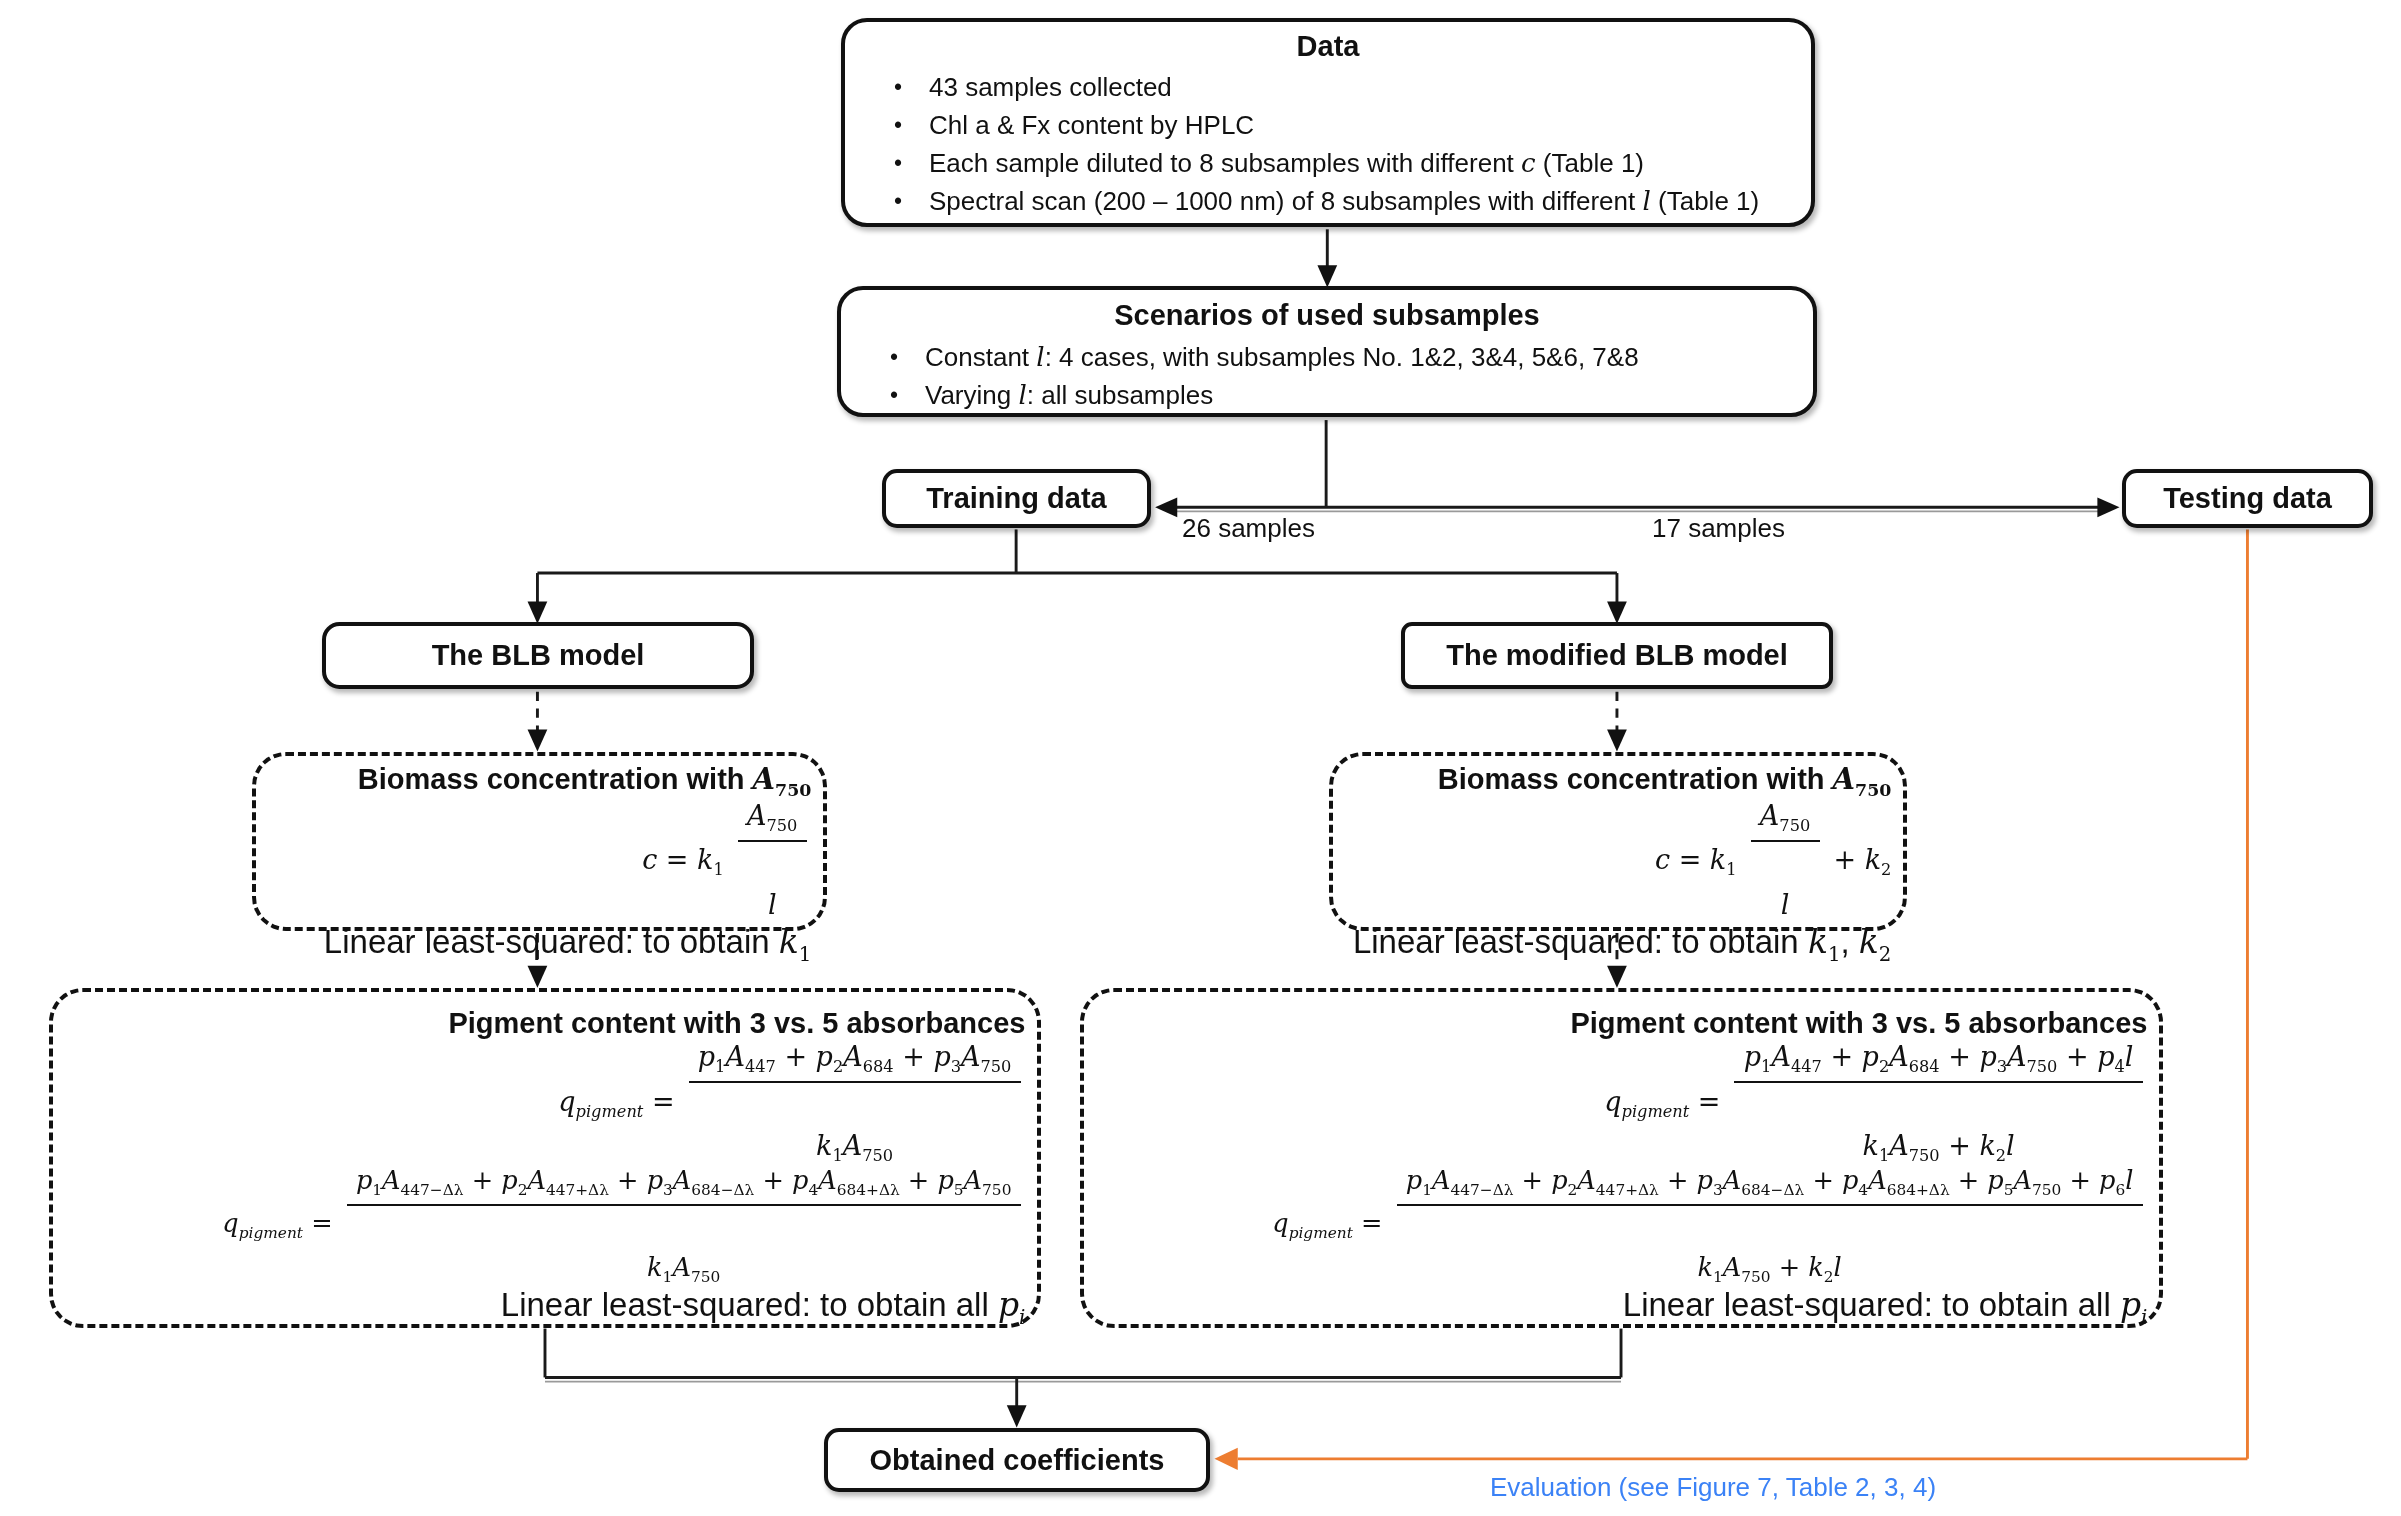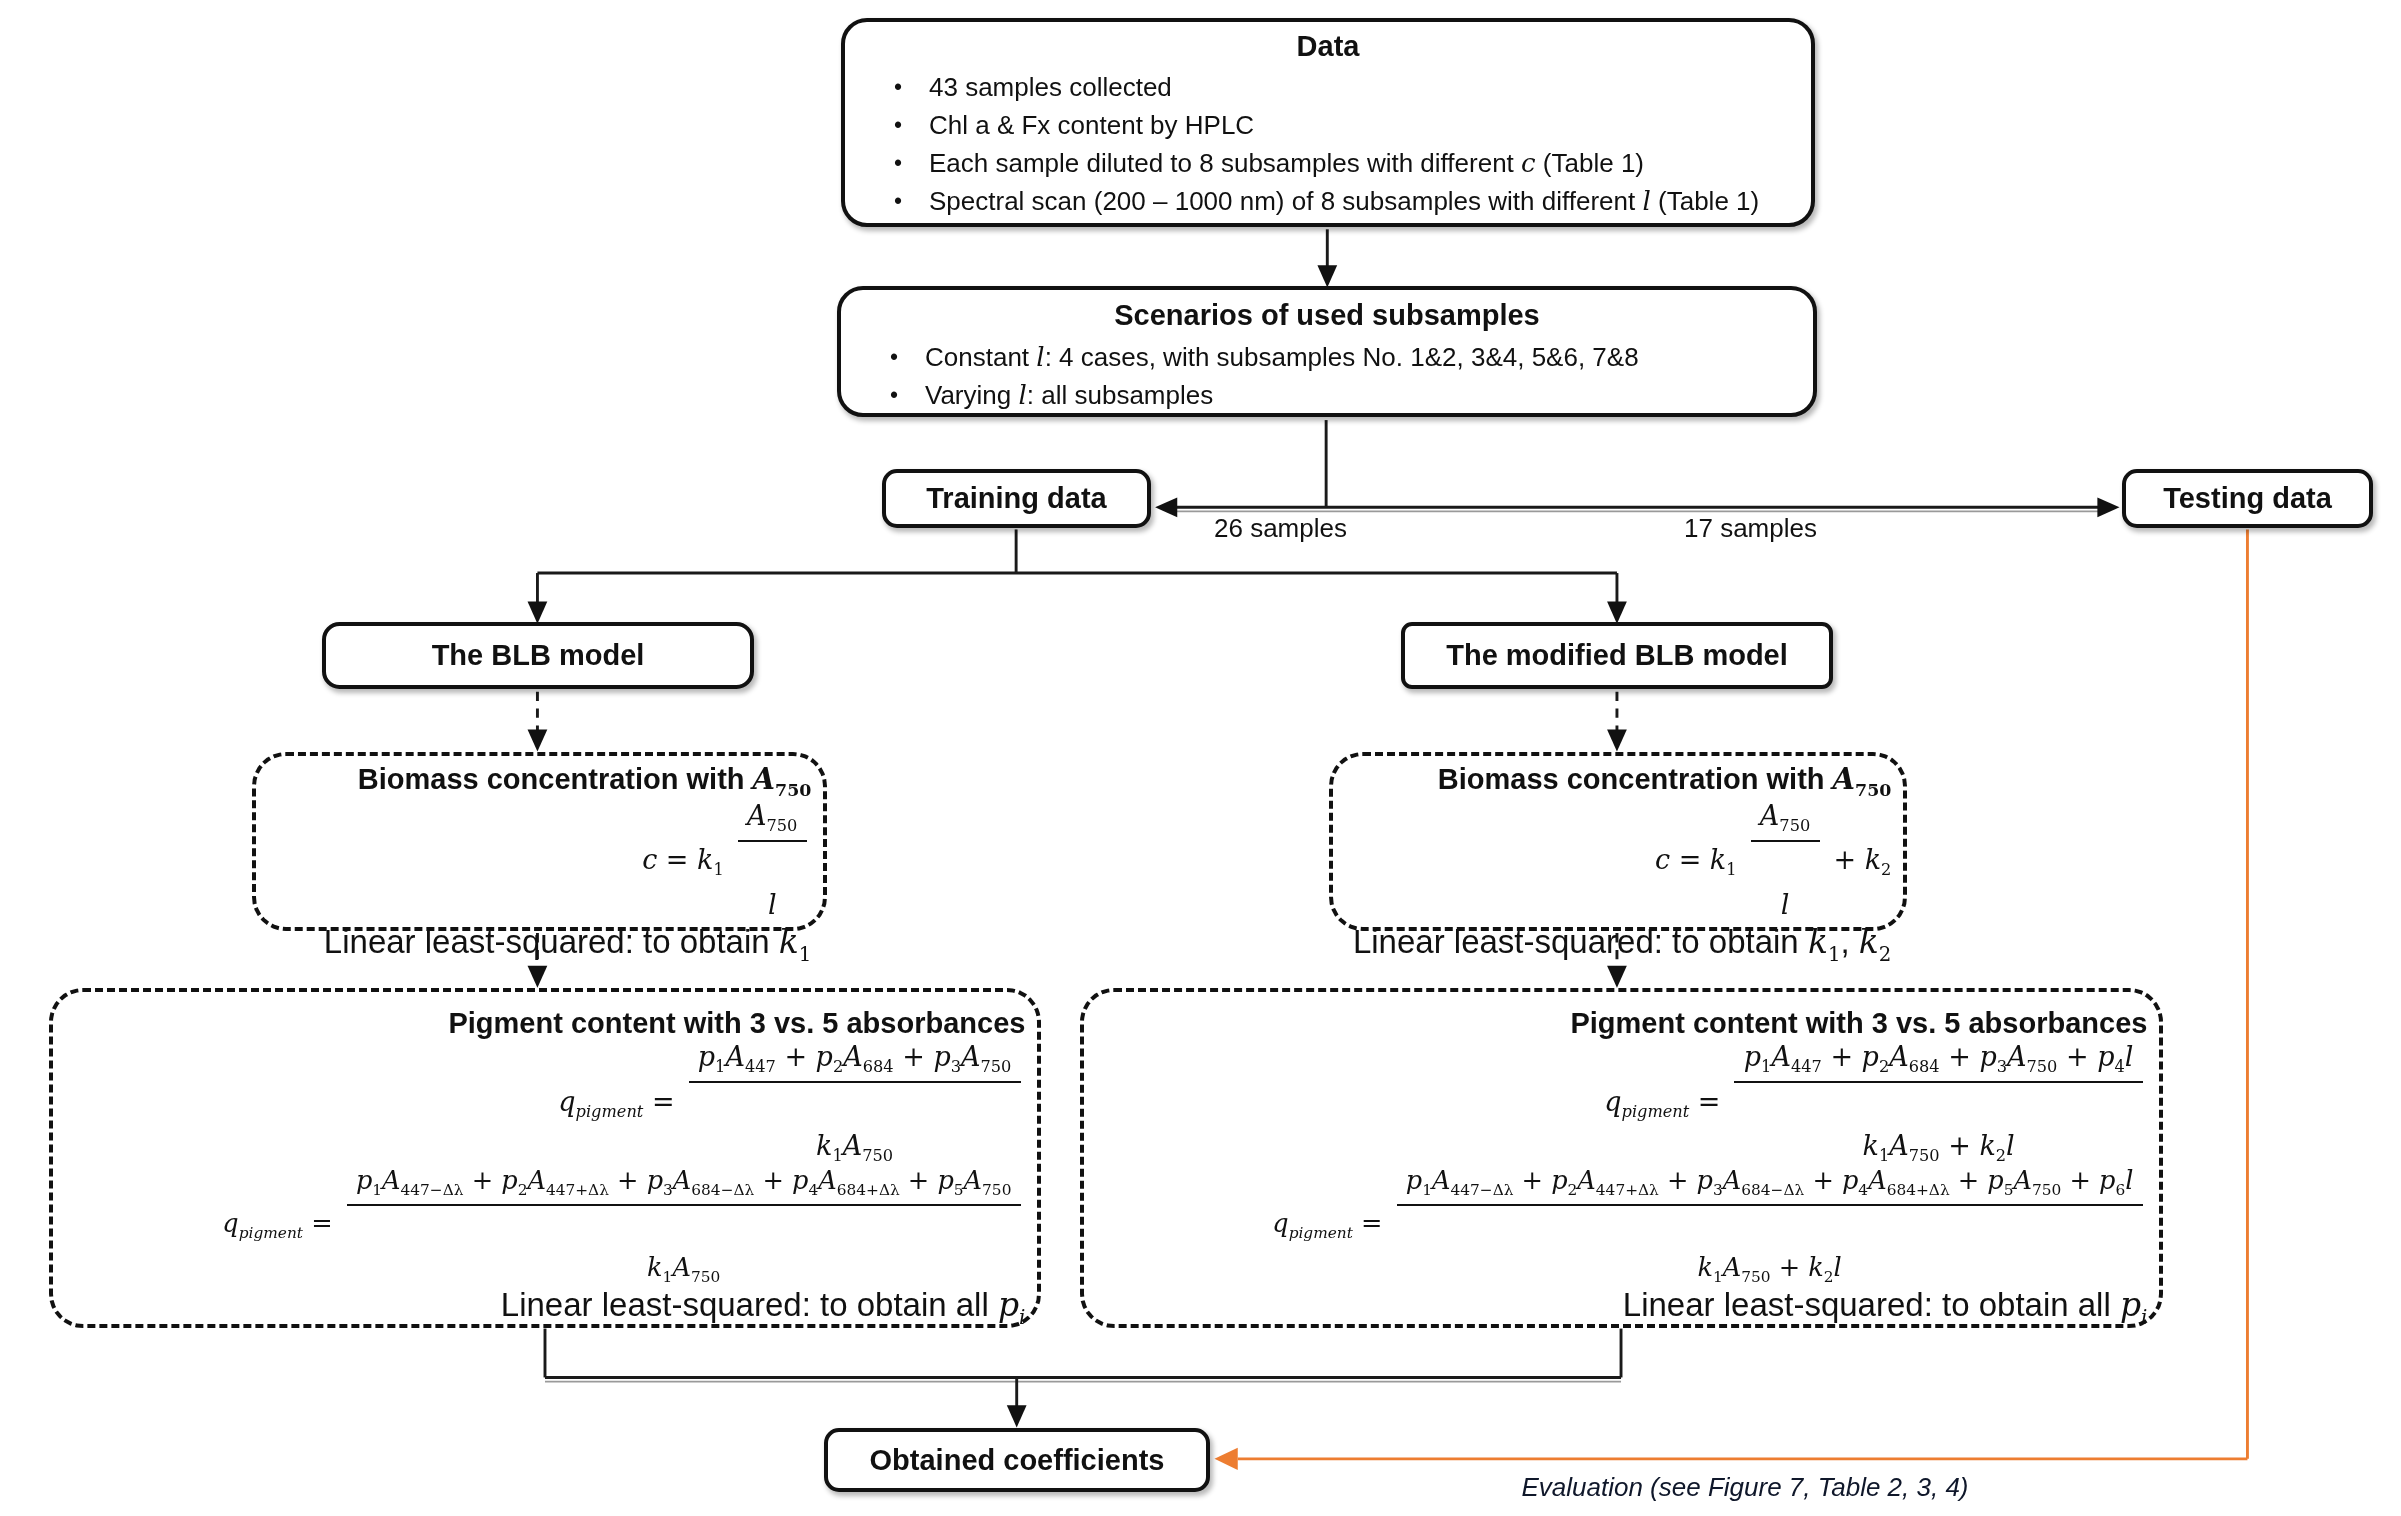--- a/index.html
+++ b/index.html
@@ -30,22 +30,22 @@
            font-family:"DejaVu Serif",serif;font-style:italic;font-size:27px;line-height:1.25;
            white-space:nowrap;}
   .formula .pre{margin-right:9.3px;}
   .formula .post{margin-left:9.3px;}
   .frac{display:inline-flex;flex-direction:column;align-items:center;vertical-align:middle;margin:0 4.7px;gap:40px;}
   .frac .num{padding:0 9.3px 5.8px 9.3px;border-bottom:2.3px solid #111;}
   .frac .den{padding-top:5.8px;}
   .subnote{font-size:33px;text-align:center;white-space:nowrap;}
 
   
-  .float-label{position:absolute;font-size:26px;white-space:nowrap;margin-left:32px;}
-  .eval-label{color:#0f172a;text-align:center;font-style:italic;}
+  .float-label{position:absolute;font-size:26px;white-space:nowrap;}
+  .eval-label{color:#3b82f6;text-align:center;}
 
   
   .vstack{display:flex;flex-direction:column;justify-content:space-evenly;align-items:flex-end;
           height:100%;box-sizing:border-box;padding:5.8px 11.6px;}
 </style>
 </head>
 <body>
 
 <div class="stage">
 

